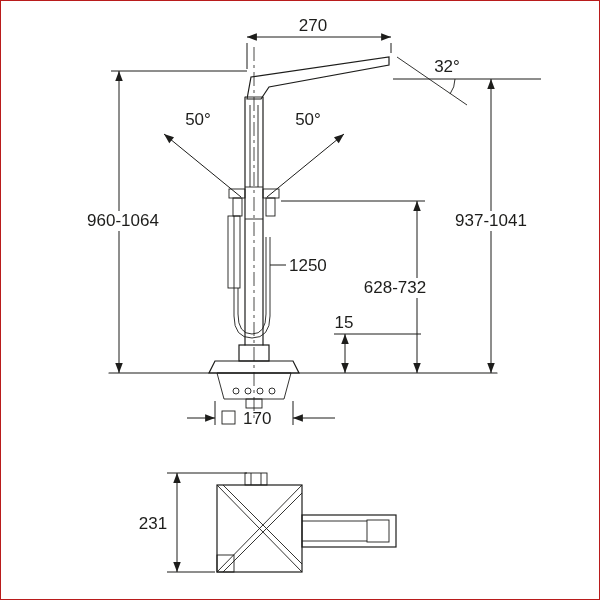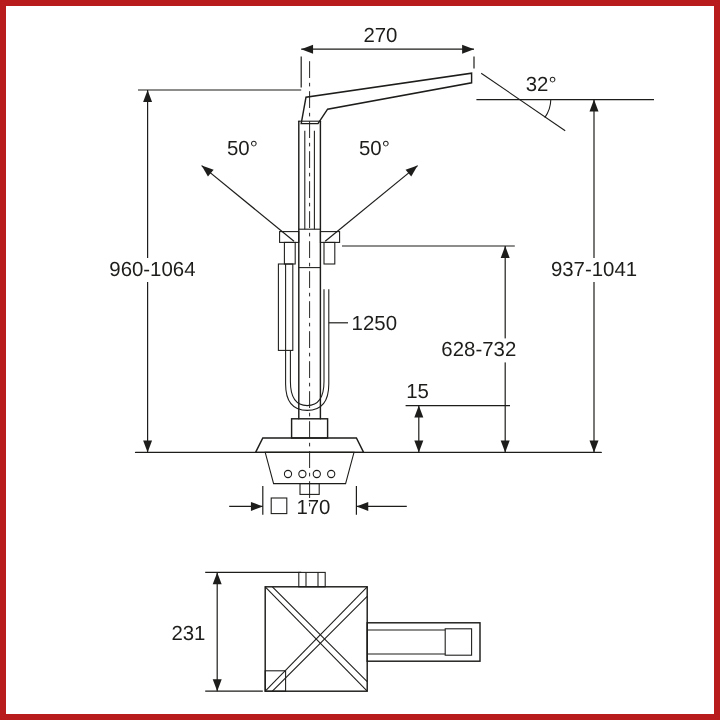--- a/index.html
+++ b/index.html
@@ -1,18 +1,18 @@
 <!DOCTYPE html>
 <html><head>
 <meta charset="utf-8">
 <style>
   html,body{margin:0;padding:0;background:#f4f4f4;}
   .canvas{
     width:600px;height:600px;background:#ffffff;
-    border:5px solid #b91c1c;box-sizing:border-box;
+    border:1px solid #b91c1c;box-sizing:border-box;
     font-family:"Liberation Sans", sans-serif;
     position:relative;margin:0 auto;
   }
   svg{display:block;}
   svg text{
     font-family:"Liberation Sans", sans-serif;
     font-size:17px;
     fill:#1d1d1b;
   }
   .mid{text-anchor:middle;}

